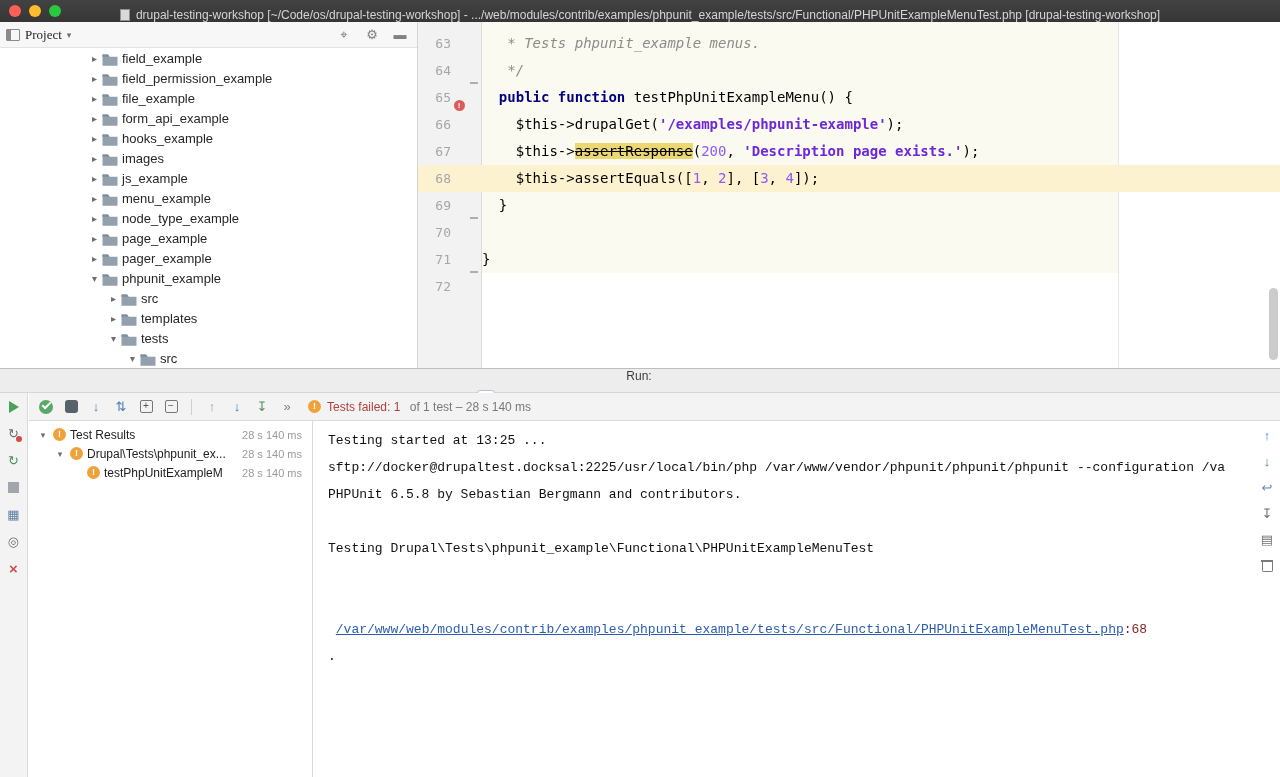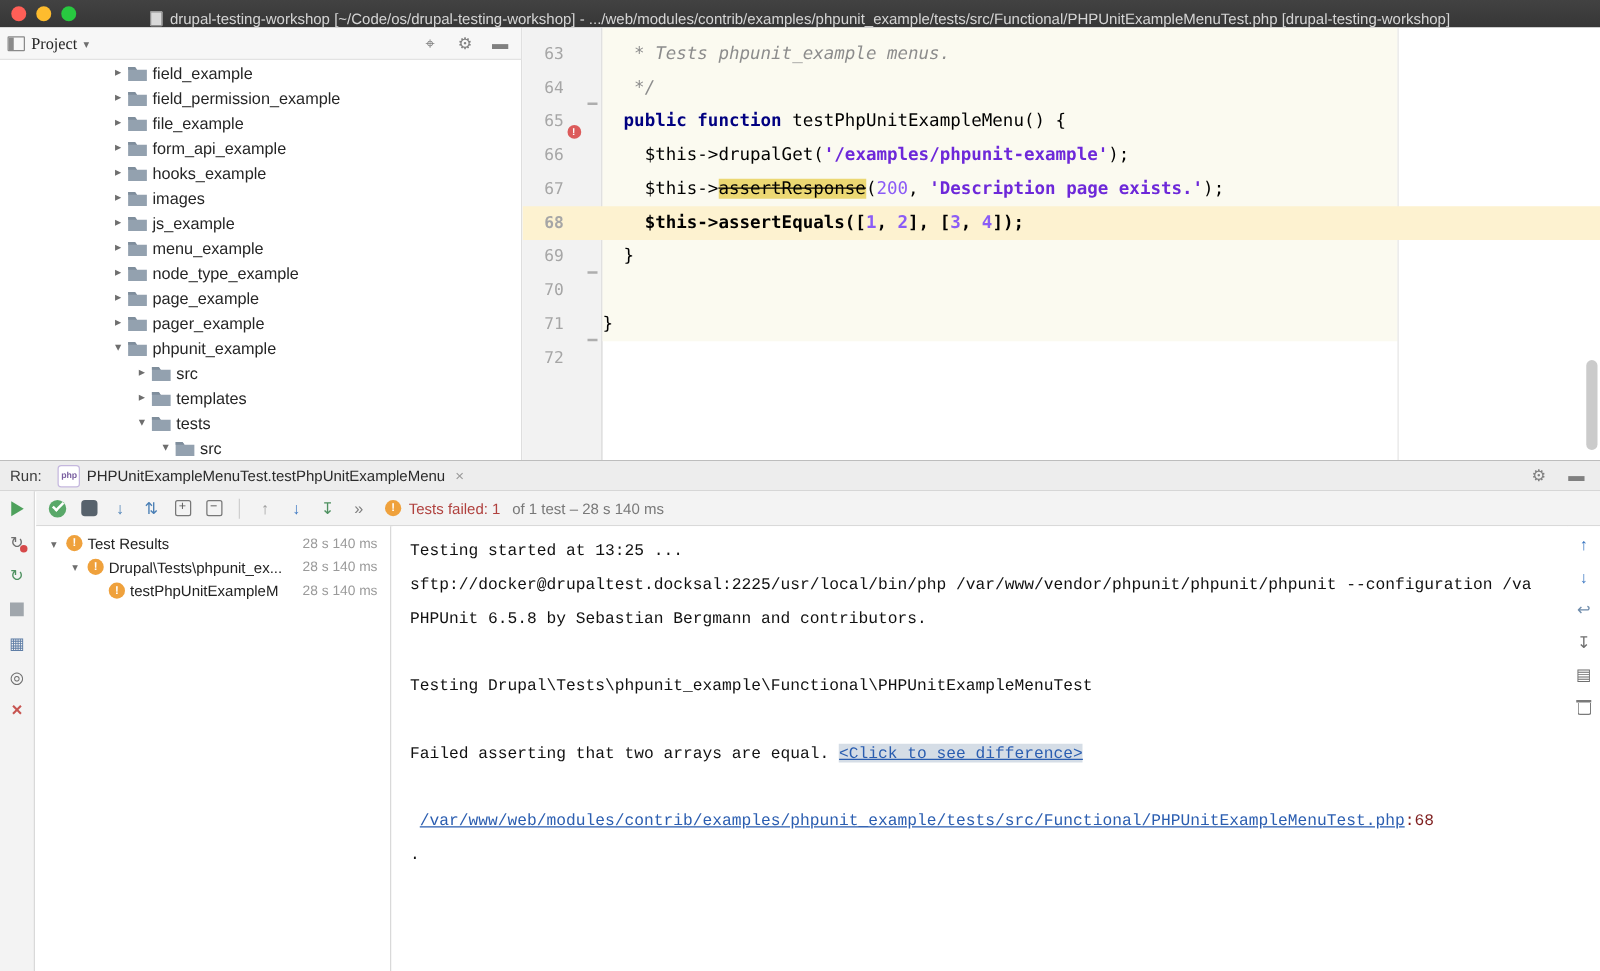--- a/index.html
+++ b/index.html
@@ -31,39 +31,39 @@
   .folder-ic{width:16px;height:13px;margin:0 4px 0 1px;flex:none;display:inline-block;}
   .tree-label{font-size:13px;color:#262626;}
 
   
   .editor{position:absolute;left:418px;top:22px;right:0;height:346px;background:#ffffff;overflow:hidden;}
   .gutter-bg{position:absolute;left:0;top:0;bottom:0;width:63px;background:#f2f2f2;border-right:1px solid #dadada;z-index:1;}
   .method-bg{position:absolute;left:64px;top:0;width:636px;height:251px;background:#fbfaf0;z-index:1;}
   .margin-line{position:absolute;left:700px;top:0;bottom:0;width:1px;background:#e6e6e6;z-index:2;}
   .editor-rows{position:absolute;left:0;top:8px;right:0;z-index:3;}
   .code-row{display:flex;height:27px;line-height:27px;}
-  .code-row.row-highlight{background:#fdf2d0;font-weight:bold;}
+  .code-row.row-highlight{background:#fdf2d0;}
   .gutter-cell{width:64px;flex:none;display:flex;align-items:flex-end;}
   .line-num{width:33px;text-align:right;color:#a6a6a6;font-family:"DejaVu Sans Mono",monospace;font-size:13px;}
   .gutter-icon-slot{width:16px;display:flex;align-items:center;justify-content:center;}
   .gutter-fold-slot{width:13px;display:flex;align-items:center;justify-content:center;}
   .gutter-test-failed{width:11px;height:11px;border-radius:50%;background:#dc5b5b;color:#fff;font-size:8px;font-weight:bold;text-align:center;line-height:11px;}
   .gutter-test-failed::after{content:'!';}
   .fold-marker{width:8px;height:2px;background:#aeaeae;}
   .code-cell{white-space:pre;font-family:"DejaVu Sans Mono",monospace;font-size:14px;color:#000;flex:1;}
   .tok-comment{color:#8c8c8c;font-style:italic;}
   .tok-kw{color:#000080;font-weight:bold;}
   .tok-str{color:#6d28d9;font-weight:bold;}
   .tok-num{color:#8b5cf6;}
   .tok-deprecated{text-decoration:line-through;background:#ecd873;}
   .editor-scrollbar-thumb{position:absolute;right:2px;top:266px;width:9px;height:72px;background:rgba(140,140,140,0.45);border-radius:5px;z-index:4;}
 
   
   .run-panel{position:absolute;left:0;top:368px;right:0;bottom:0;background:#ffffff;border-top:1px solid #bdbdbd;}
-  .run-tabbar{height:23px;background:#ededed;border-bottom:1px solid #d6d6d6;display:flex;align-items:center;padding:0 10px 0 8px;gap:7px;}
+  .run-tabbar{height:23px;background:#ededed;border-bottom:1px solid #d6d6d6;display:flex;align-items:center;padding:0 10px 0 8px;gap:7px;flex-direction:column;}
   .run-label{font-size:12px;color:#3c3c3c;}
   .run-tab{display:flex;align-items:center;gap:5px;padding:0 6px;height:100%;}
   .php-badge{width:16px;height:16px;border:1px solid #c5b8de;border-radius:3px;background:#fff;color:#7a5fa0;font-size:7px;font-weight:bold;display:flex;align-items:center;justify-content:center;flex:none;}
   .run-tab-title{font-size:12px;color:#2b2b2b;white-space:nowrap;}
   .run-tab-close{font-size:12px;color:#9a9a9a;margin-left:3px;}
   .tabbar-icons{display:flex;align-items:center;gap:12px;}
 
   .run-body{position:absolute;left:0;top:24px;right:0;bottom:0;}
   .left-strip{position:absolute;left:0;top:0;bottom:0;width:28px;background:#f3f3f3;border-right:1px solid #d9d9d9;display:flex;flex-direction:column;align-items:center;padding-top:5px;gap:10px;box-sizing:border-box;}
   .run-toolbar{position:absolute;left:29px;right:0;top:0;height:27px;background:#f3f3f3;border-bottom:1px solid #d9d9d9;display:flex;align-items:center;padding-left:8px;}
@@ -424,21 +424,20 @@
             <span class="tt-time">28 s 140 ms</span>
           </div>
         </div>
       <div class="console">
           <div class="console-line"><span>Testing started at 13:25 ...</span></div>
           <div class="console-line"><span>sftp://docker@drupaltest.docksal:2225/usr/local/bin/php /var/www/vendor/phpunit/phpunit/phpunit --configuration /va</span></div>
           <div class="console-line"><span>PHPUnit 6.5.8 by Sebastian Bergmann and contributors.</span></div>
           <div class="console-line"></div>
           <div class="console-line"><span>Testing Drupal\Tests\phpunit_example\Functional\PHPUnitExampleMenuTest</span></div>
           <div class="console-line"></div>
-          <div class="console-line"><span>Failed asserting that two arrays are equal. </span><span class="c-link-hl">&lt;Click to see difference&gt;</span></div>
           <div class="console-line"></div>
           <div class="console-line"><span> </span><span class="c-link">/var/www/web/modules/contrib/examples/phpunit_example/tests/src/Functional/PHPUnitExampleMenuTest.php</span><span class="c-lineref">:68</span></div>
           <div class="console-line"><span>.</span></div>
         </div>
       <div class="console-toolbar">
           <span class="icon" style="color: rgb(59, 119, 194);">↑</span>
           <span class="icon" style="color: rgb(59, 119, 194);">↓</span>
           <span class="icon" style="color: rgb(111, 140, 171);">↩</span>
           <span class="icon" style="color: rgb(111, 111, 111);">↧</span>
           <span class="icon" style="color: rgb(111, 111, 111);">▤</span>

